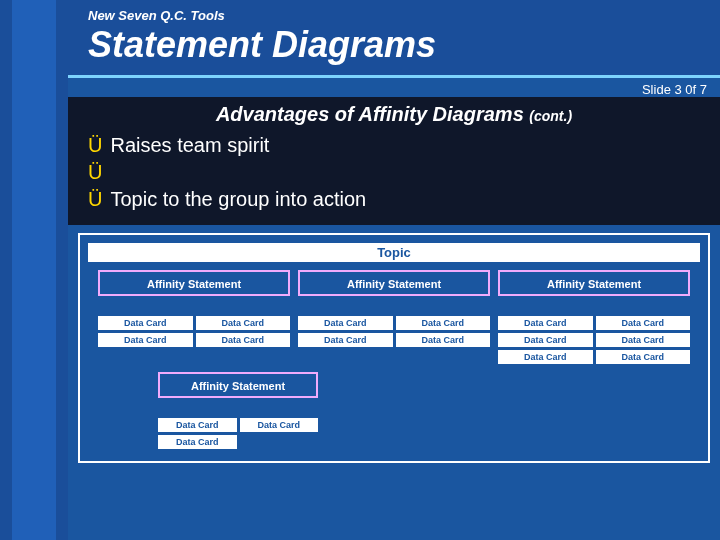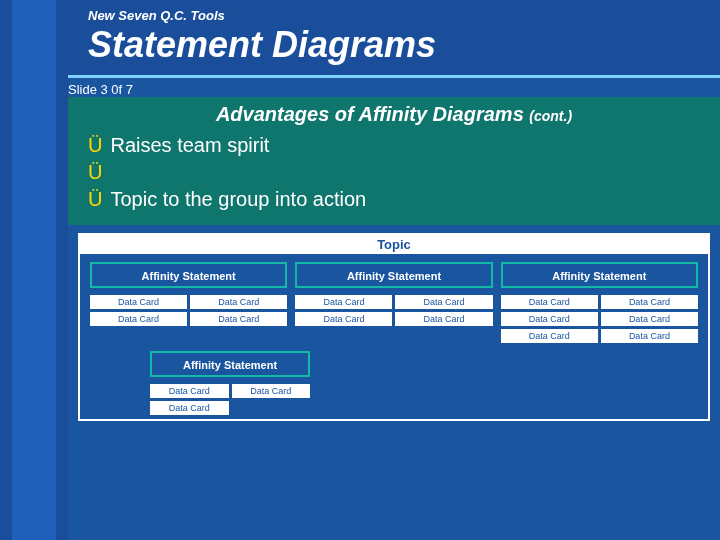--- a/index.html
+++ b/index.html
@@ -61,27 +61,28 @@
       color: #ffffff;
       font-size: 36px;
       font-weight: bold;
       font-style: italic;
       line-height: 1.1;
     }
 
     .slide-number {
       color: #ffffff;
       font-size: 13px;
-      padding: 4px 20px 0 0;
+      text-align: right;
+      padding: 4px 13px 0 0;
     }
 
     
     .body-section {
       padding: 6px 20px 10px 20px;
-      background: #0f766e;
+      background: #0f172a;
     }
 
     .section-title {
       color: #ffffff;
       font-size: 20px;
       font-style: italic;
       font-weight: bold;
       text-align: center;
       margin-bottom: 8px;
     }
@@ -104,21 +105,21 @@
       color: #ffd700;
       font-size: 20px;
       flex-shrink: 0;
     }
 
     
     .diagram-area {
       margin: 8px 10px 0 10px;
       border: 2px solid #ffffff;
       background: #1a56a0;
-      padding: 0;
+      padding: 8px;
     }
 
     .topic-bar {
       background: #ffffff;
       color: #1a56a0;
       text-align: center;
       font-size: 13px;
       font-weight: bold;
       padding: 2px 0;
     }
@@ -128,44 +129,44 @@
       gap: 8px;
       padding: 8px 10px;
       align-items: flex-start;
     }
 
     .diagram-col {
       flex: 1;
     }
 
     .affinity-box {
-      border: 2px solid #14b8a6;
+      border: 2px solid #f0abfc;
       padding: 2px 4px;
       text-align: center;
-      margin-bottom: 7px;
+      margin-bottom: 20px;
     }
 
     .affinity-label {
       color: #ffffff;
       font-size: 11px;
       font-weight: bold;
     }
 
     .data-cards-grid {
       display: grid;
       grid-template-columns: 1fr 1fr;
       gap: 3px;
       margin-top: 2px;
     }
 
     .data-card {
       background: #ffffff;
       color: #1a56a0;
       font-size: 9px;
-      font-weight: normal;
+      font-weight: bold;
       text-align: center;
       padding: 2px 1px;
     }
 
     
     .bottom-affinity-wrapper {
       display: flex;
       justify-content: flex-start;
       padding: 0 10px 4px 10px;
       margin-left: 60px;

